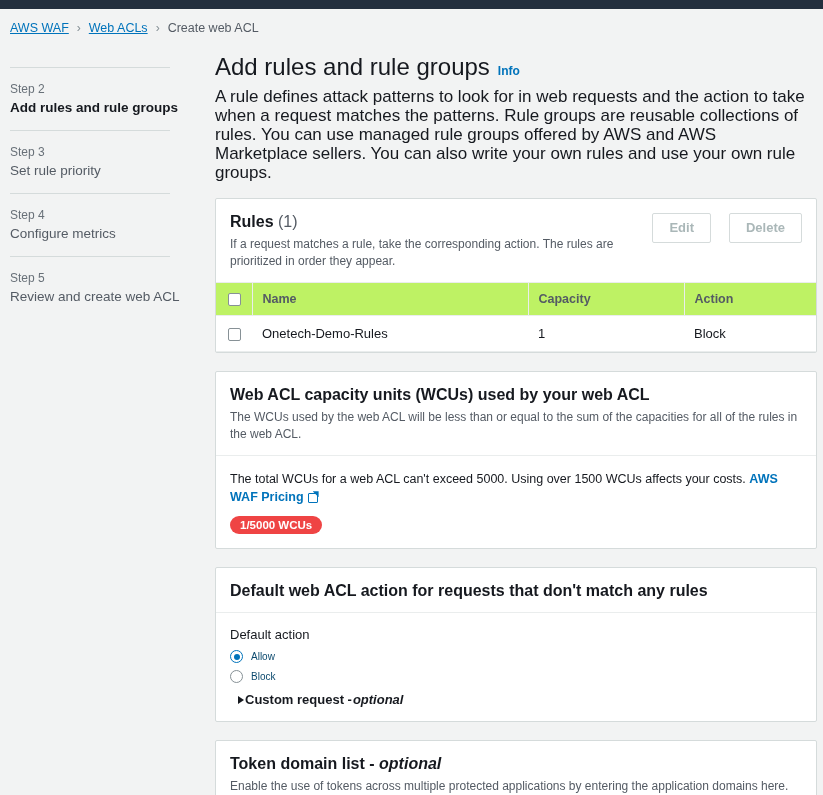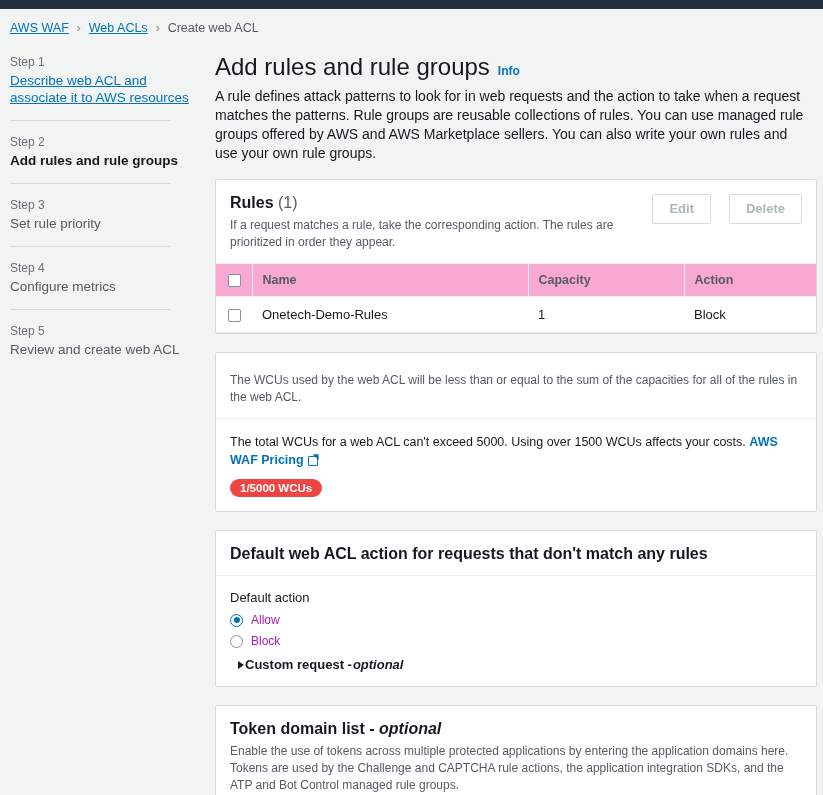--- a/index.html
+++ b/index.html
@@ -43,21 +43,21 @@
   .main { flex: 1; padding: 10px 6px 0 10px; min-width: 0; }
   .page-title {
     font-size: 24px; font-weight: normal; color: #16191f;
     margin: 0 0 6px 0; display: flex; align-items: baseline; gap: 8px;
   }
   .info-link {
     font-size: 12px; font-weight: bold; color: #0073bb;
     text-decoration: none; cursor: pointer;
   }
   .page-desc {
-    color: #16191f; font-size: 14px; line-height: 19px;
+    color: #16191f; font-size: 17px; line-height: 19px;
     margin: 0 0 16px 0; max-width: 592px;
   }
 
   
   .panel {
     background: #ffffff;
     border: 1px solid #d5dbdb;
     border-radius: 2px;
     margin-bottom: 18px;
   }
@@ -90,21 +90,21 @@
   }
   .btn-normal { border: 1px solid #545b64; color: #16191f; }
   .actions-row { display: flex; gap: 18px; align-items: center; }
   .caret { font-size: 9px; margin-left: 6px; display: inline-block; }
 
   
   table.rules { width: 100%; border-collapse: collapse; }
   table.rules thead th {
     text-align: left; font-size: 12.5px; font-weight: bold; color: #545b64;
     padding: 9px 10px; border-top: 1px solid #eaeded;
-    border-bottom: 1px solid #eaeded; background: #f9a8d4;
+    border-bottom: 1px solid #eaeded; background: #bef264;
   }
   table.rules tbody td {
     padding: 10px; font-size: 13px; color: #16191f;
     border-bottom: 1px solid #eaeded;
   }
   .col-check { width: 36px; padding-left: 12px !important; }
   .col-name { width: 46%; }
   .col-cap { width: 26%; }
   .cbx {
     width: 13px; height: 13px; border: 1px solid #879196;
@@ -148,21 +148,21 @@
     width: 13px; height: 13px; border-radius: 50%;
     border: 1px solid #879196; background: #fff; flex: 0 0 13px;
     position: relative;
   }
   .radio.on { border: 1.5px solid #0073bb; }
   .radio.on:after {
     content: ""; position: absolute; left: 50%; top: 50%;
     transform: translate(-50%,-50%);
     width: 6px; height: 6px; border-radius: 50%; background: #0073bb;
   }
-  .radio-label { font-size: 12px; color: #a21caf; }
+  .radio-label { font-size: 10px; color: #0c4a6e; }
   .expander {
     display: flex; align-items: center; gap: 1px;
     margin: 9px 0 0 8px; cursor: pointer;
     font-size: 13px; font-weight: bold; color: #16191f;
   }
   .tri {
     width: 0; height: 0; border-left: 6px solid #16191f;
     border-top: 4px solid transparent; border-bottom: 4px solid transparent;
   }
   .expander .optional { font-style: italic; font-weight: bold; }
@@ -177,24 +177,20 @@
   <span class="crumb-sep">›</span>
   <span class="crumb-link">Web ACLs</span>
   <span class="crumb-sep">›</span>
   <span class="crumb-current">Create web ACL</span>
 </div>
 
 <div class="layout">
 
   <div class="sidebar">
 
-    <div class="step-block">
-      <div class="step-num">Step 1</div>
-      <div class="step-name link">Describe web ACL and associate it to AWS resources</div>
-    </div>
     <div class="step-div"></div>
 
     <div class="step-block">
       <div class="step-num">Step 2</div>
       <div class="step-name active">Add rules and rule groups</div>
     </div>
     <div class="step-div"></div>
 
     <div class="step-block">
       <div class="step-num">Step 3</div>
@@ -256,20 +252,21 @@
             <td class="col-name">Onetech-Demo-Rules</td>
             <td class="col-cap">1</td>
             <td>Block</td>
           </tr>
         </tbody>
       </table>
     </div>
 
     <div class="panel">
       <div class="panel-head">
+        <div class="panel-title">Web ACL capacity units (WCUs) used by your web ACL</div>
         <div class="panel-sub">The WCUs used by the web ACL will be less than or equal to the sum of the capacities for all of the rules in the web ACL.</div>
       </div>
       <div class="panel-body">
         <div class="wcu-note">
           <span>The total WCUs for a web ACL can't exceed 5000. Using over 1500 WCUs affects your costs.</span>
           <a class="ext-link"><span>AWS WAF Pricing</span></a><span class="ext-ico"></span>
         </div>
         <div class="badge">1/5000 WCUs</div>
       </div>
     </div>

